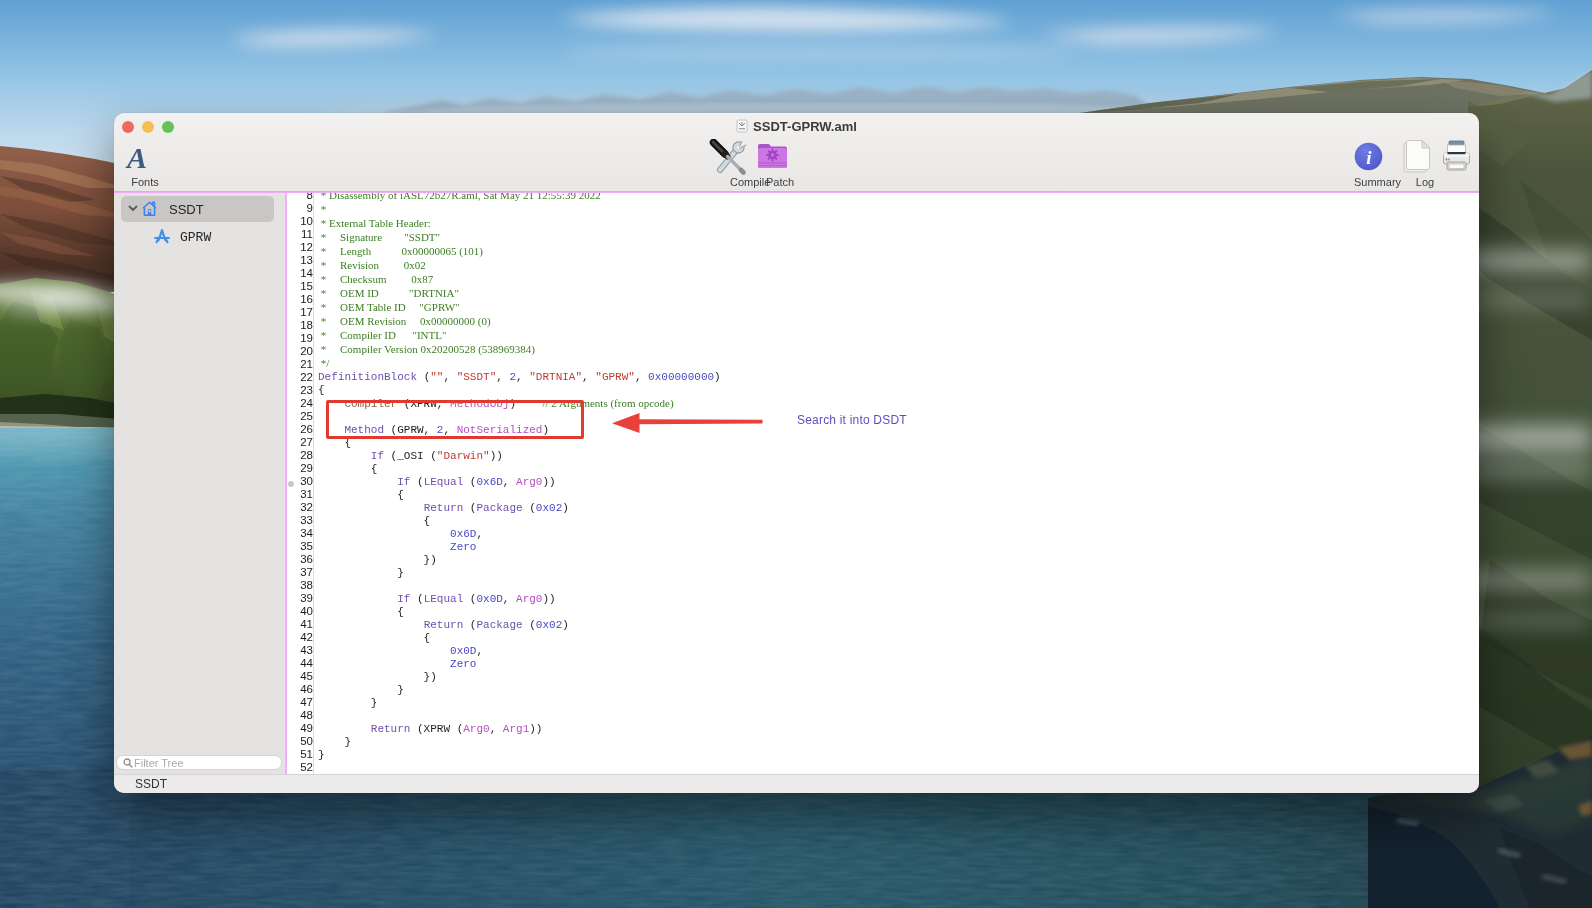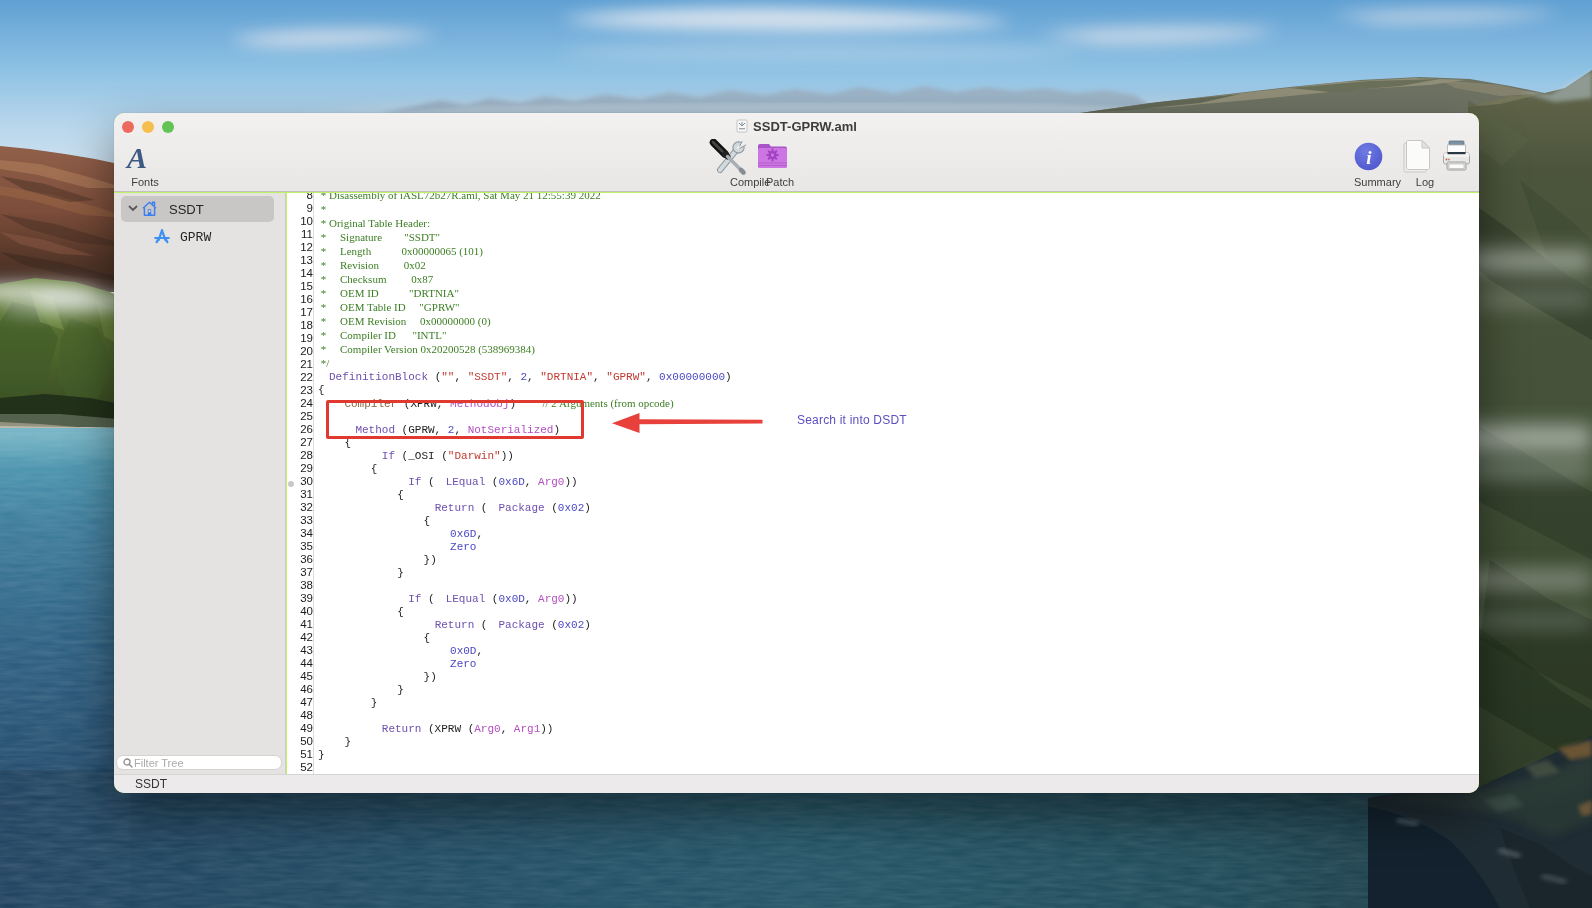--- a/index.html
+++ b/index.html
@@ -1,19 +1,19 @@
 <!DOCTYPE html>
 <html><head><meta charset="utf-8">
 <style>
   * { margin:0; padding:0; box-sizing:border-box; }
   html,body { width:1592px; height:908px; overflow:hidden; }
   body { font-family:"Liberation Sans", sans-serif; position:relative; }
   #bg { position:absolute; left:0; top:0; }
   .win { position:absolute; left:114px; top:113px; width:1365px; height:680px;
-         border-radius:10px; background:#bef264;
+         border-radius:10px; background:#f0abfc;
          box-shadow:0 22px 48px rgba(0,0,0,.45), 0 0 1px rgba(0,0,0,.35); }
   .chrome { position:absolute; left:0; top:0; width:100%; height:79px;
             background:linear-gradient(#f2f1f0,#e9e7e6);
             border-bottom:1px solid #c3c1c0; border-radius:10px 10px 0 0; }
   .tl { position:absolute; top:8px; width:12px; height:12px; border-radius:50%; }
   .title { position:absolute; top:6px; left:0; width:100%; text-align:center;
            font-size:13px; font-weight:700; color:#3c3c3c; }
   .ticon { display:inline-block; vertical-align:-2px; margin-right:5px; }
   .tblabel { position:absolute; font-size:11px; color:#3e3e3e; text-align:center;padding-left:16px; }
   .sidebar { position:absolute; left:0; top:80px; width:172px; height:581px;
@@ -27,21 +27,21 @@
   .codearea { position:absolute; left:173px; top:80px; width:1192px; height:581px;
               background:#fff; overflow:hidden; }
   .gutter { position:absolute; left:0px; top:-4px; width:26px; text-align:right;
             font-family:"Liberation Sans", sans-serif; font-size:11.5px; line-height:13px;
             color:#1c1c1c; white-space:pre; }
   .gsep { position:absolute; left:26px; top:0; width:1px; height:100%; background:#dbdbdb; }
   .code { position:absolute; left:31px; top:-4px;
           font-family:"Liberation Mono", monospace; font-size:11px; line-height:13px;
           color:#1d1d1f; white-space:pre; }
   .code .c { color:#3c7e23;font-family:Liberation Serif, serif; }
-  .code .k { color:#6e4fae;margin-left:11px; }
+  .code .k { color:#6e4fae; }
   .code .s { color:#c03a30; }
   .code .n { color:#4a48c4; }
   .code .m { color:#b44fc0; }
   .code .b { color:#8b6440; }
   .status { position:absolute; left:0; top:661px; width:100%; height:19px;
             background:#eceaea; border-top:1px solid #d6d4d3; border-radius:0 0 10px 10px;
             font-size:12px; color:#333; line-height:18px; padding-left:21px; }
   .redbox { position:absolute; left:212px; top:287px; width:258px; height:39px;
             border:3px solid #e0392f; border-radius:2px; }
   .anno { position:absolute; left:683px; top:300px; font-size:12px; font-weight:400;
@@ -353,21 +353,21 @@
 46
 47
 48
 49
 50
 51
 52</div>
     <div class="gsep"></div>
     <div class="code"><span class="c"> * Disassembly of iASL72b27R.aml, Sat May 21 12:55:39 2022</span>
 <span class="c"> *</span>
-<span class="c"> * Original Table Header:</span>
+<span class="c"> * External Table Header:</span>
 <span class="c"> *     Signature        "SSDT"</span>
 <span class="c"> *     Length           0x00000065 (101)</span>
 <span class="c"> *     Revision         0x02</span>
 <span class="c"> *     Checksum         0x87</span>
 <span class="c"> *     OEM ID           "DRTNIA"</span>
 <span class="c"> *     OEM Table ID     "GPRW"</span>
 <span class="c"> *     OEM Revision     0x00000000 (0)</span>
 <span class="c"> *     Compiler ID      "INTL"</span>
 <span class="c"> *     Compiler Version 0x20200528 (538969384)</span>
 <span class="c"> */</span>

